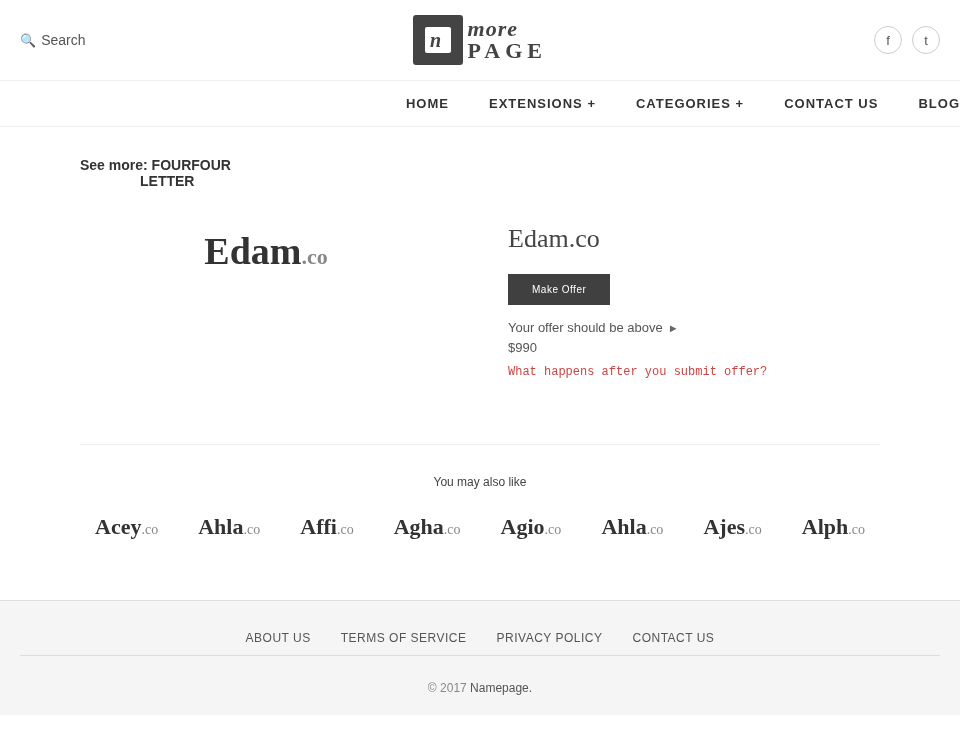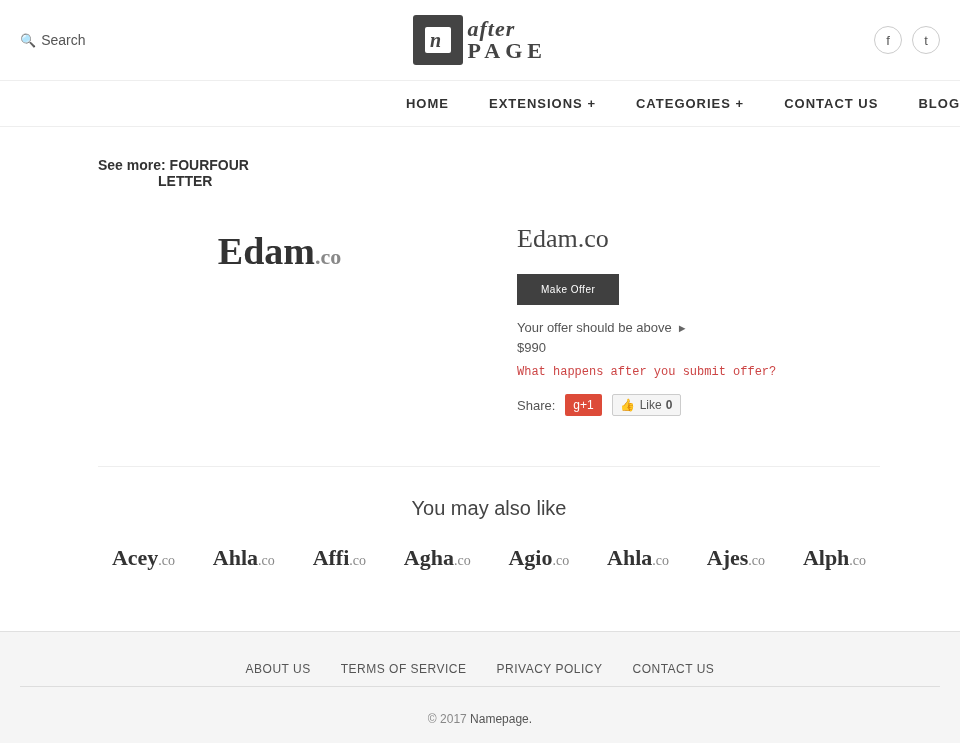--- a/index.html
+++ b/index.html
@@ -93,21 +93,20 @@
       letter-spacing: 1px;
       color: #333;
       cursor: pointer;
       text-decoration: none;
       text-transform: uppercase;
     }
 
     
     .main {
       padding: 30px 80px;
-      margin-left: 18px;
     }
     .see-more {
       font-size: 14px;
       color: #555;
       margin-bottom: 30px;
     }
     .see-more span {
       font-weight: bold;
       color: #333;
     }
@@ -224,21 +223,21 @@
     }
 
     
     .also-like-section {
       margin-top: 20px;
       border-top: 1px solid #eee;
       padding-top: 30px;
     }
     .also-like-title {
       text-align: center;
-      font-size: 20px;
+      font-size: 12px;
       color: #444;
       margin-bottom: 25px;
       font-weight: normal;
     }
     .domain-grid {
       display: flex;
       justify-content: space-around;
       flex-wrap: wrap;
       gap: 10px;
       margin-bottom: 30px;
@@ -300,21 +299,21 @@
   </div>
 
   <div class="header-logo">
     <div class="logo-box">
       <svg width="30" height="30" viewBox="0 0 30 30">
         <rect x="2" y="2" width="26" height="26" fill="#fff" rx="2"></rect>
         <text x="7" y="22" font-size="20" font-style="italic" font-weight="bold" fill="#444" font-family="Georgia">n</text>
       </svg>
     </div>
     <div class="logo-text">
-      <span style="font-size:22px;font-style:italic;color:#444;letter-spacing:1px;font-family:Georgia,serif;">after</span>
+      <span style="font-size:22px;font-style:italic;color:#444;letter-spacing:1px;font-family:Georgia,serif;">more</span>
       <span class="page-line" style="font-size:22px;letter-spacing:5px;color:#444;font-family:Georgia,serif;">PAGE</span>
     </div>
   </div>
 
   <div class="header-social">
     <div class="social-icon">
       <span>f</span>
     </div>
     <div class="social-icon">
       <span>t</span>
@@ -347,29 +346,20 @@
 
     <div class="product-info">
       <div class="product-title">Edam.co</div>
       <button class="make-offer-btn">Make Offer</button>
       <div class="offer-info">
         <span>Your offer should be above</span>
         <span class="arrow">►</span>
       </div>
       <div class="offer-price">$990</div>
       <a class="what-happens-link">What happens after you submit offer?</a>
-      <div class="share-row">
-        <span>Share:</span>
-        <button class="gplus-btn">g+1</button>
-        <div class="fb-like-btn">
-          <span class="thumb">👍</span>
-          <span>Like</span>
-          <span class="fb-count">0</span>
-        </div>
-      </div>
     </div>
   </div>
 
   <div class="also-like-section">
     <div class="also-like-title">You may also like</div>
     <div class="domain-grid" id="domain-grid">
     <div class="domain-item"><span>Acey</span><span class="tld">.co</span></div>
         <div class="domain-item"><span>Ahla</span><span class="tld">.co</span></div>
         <div class="domain-item"><span>Affi</span><span class="tld">.co</span></div>
         <div class="domain-item"><span>Agha</span><span class="tld">.co</span></div>

